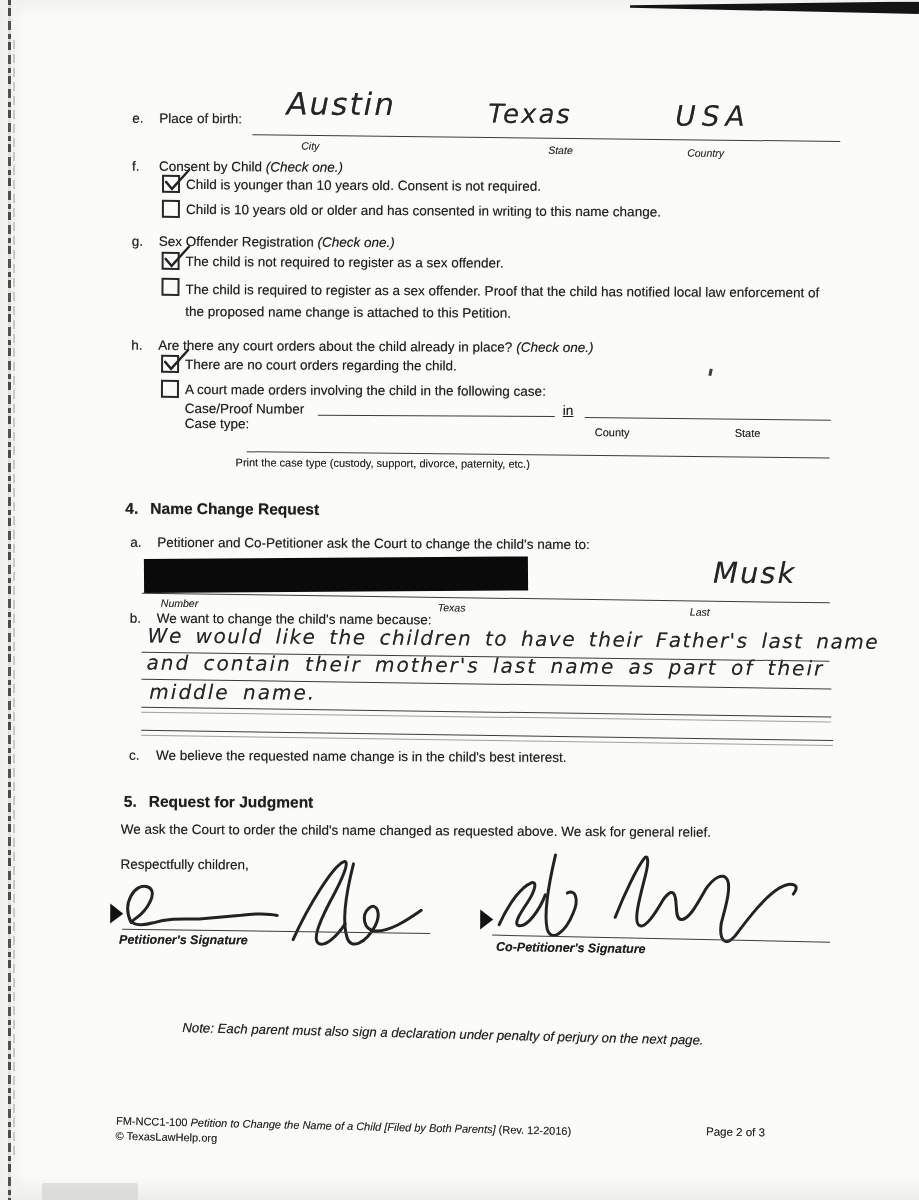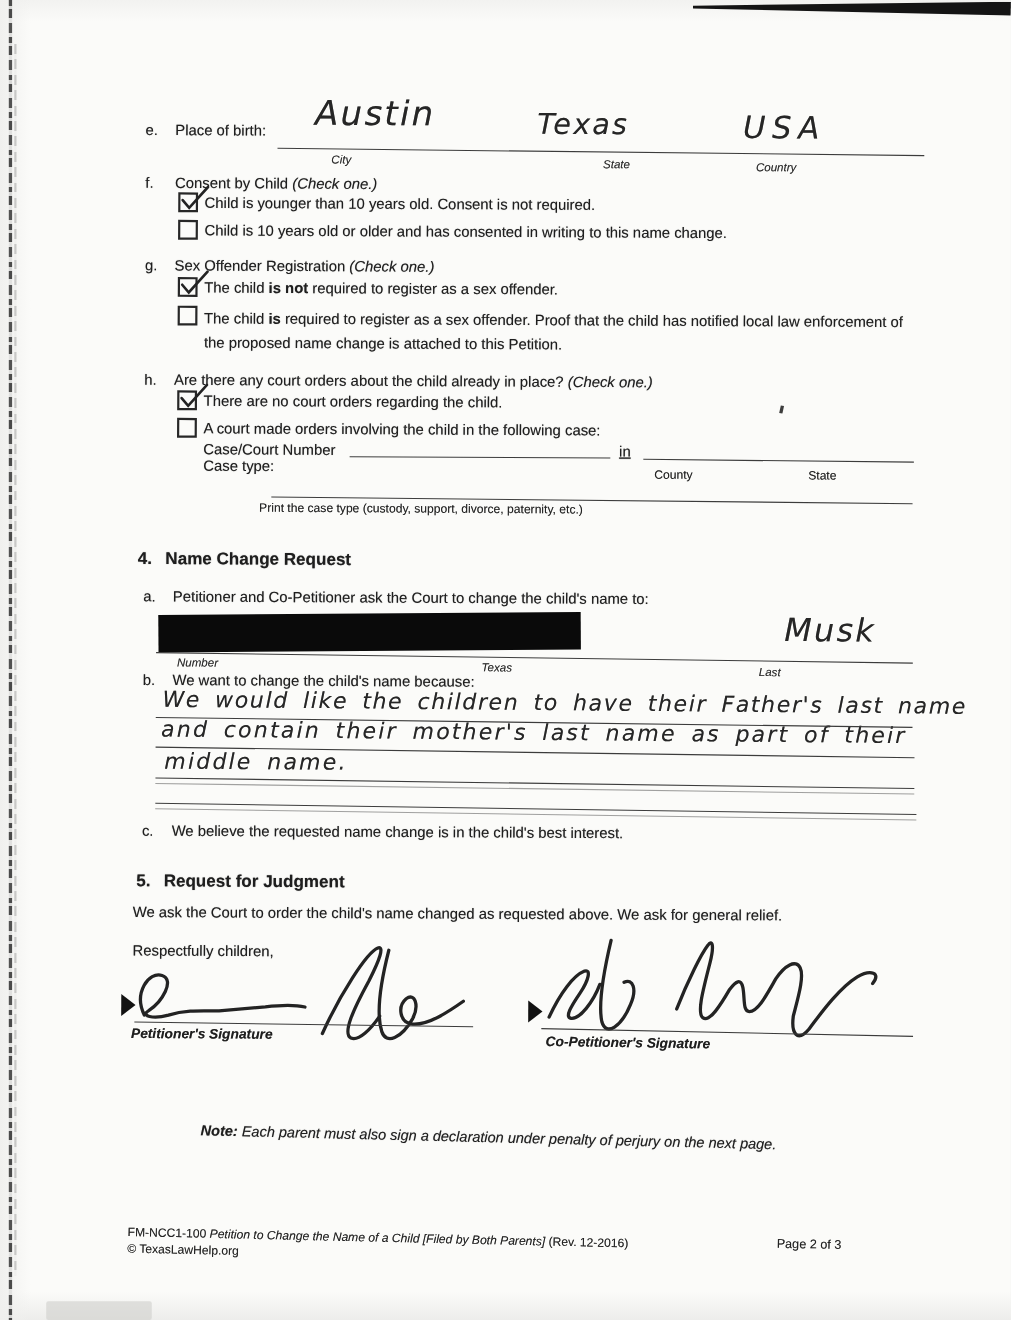--- a/index.html
+++ b/index.html
@@ -12,21 +12,21 @@
       #fbfbf9;
     overflow:hidden;
     font-family:"Liberation Sans", sans-serif;
     color:#1e1e1e;
   }
   .content{position:absolute; inset:0; transform:rotate(0.3deg); transform-origin:0 0;}
   .abs{position:absolute;}
   .t{font-size:13.5px; line-height:1.35; color:#1e1e1e; text-shadow:0 0 0.7px rgba(40,40,40,0.55); white-space:nowrap;}
   .wrap{white-space:normal;}
   .it{font-style:italic;}
-  .b{font-weight:bold;}
+  .b{font-weight:normal;}
   .heading{font-size:15.5px; font-weight:bold; text-shadow:0 0 0.8px rgba(30,30,30,0.6); white-space:nowrap;}
   .fldlbl{font-size:10.5px; font-style:italic; color:#2c2c2c; text-shadow:0 0 0.5px rgba(40,40,40,0.5); white-space:nowrap;}
   .hint{font-size:11px; color:#242424; text-shadow:0 0 0.5px rgba(40,40,40,0.5); white-space:nowrap;}
   .rule{border-bottom:1.6px solid #3c3c3c; height:0; transform-origin:0 0;}
   .rule.dbl{box-shadow:0 5px 0 rgba(70,70,70,0.5);}
   .cb{position:absolute; width:14px; height:14px; border:2px solid #272727; background:transparent;}
   .cb svg{position:absolute; left:-3px; top:-9px; overflow:visible;}
   .hand{
     font-family:"DejaVu Sans", sans-serif; font-style:italic; color:#262626;
     white-space:nowrap; letter-spacing:1.5px; word-spacing:5px;
@@ -110,21 +110,21 @@
           <path d="M5,14 L11,21 L28,2" fill="none" stroke="#232323" stroke-width="2.4" stroke-linecap="round"></path>
         </svg>
     </div>
     <div class="abs t" style="left:187px; top:355px;">There are no court orders regarding the child.</div>
     <div class="cb" style="left:163px; top:379px;">
       
     </div>
     <div class="abs t" style="left:187px; top:380px;">A court made orders involving the child in the following case:</div>
     <div class="abs mark" style="left:711px; top:365px; width:2.5px; height:7px; transform:rotate(12deg);"></div>
 
-    <div class="abs t" style="left:187px; top:399px;">Case/Court Number</div>
+    <div class="abs t" style="left:187px; top:399px;">Case/Proof Number</div>
     <div class="abs rule" style="left:320px; top:413px; width:237px;"></div>
     <div class="abs t" style="left:565px; top:399px;text-decoration:underline;">in</div>
     <div class="abs rule" style="left:587px; top:414px; width:246px; transform:rotate(0.3deg);"></div>
     <div class="abs hint" style="left:597px; top:423px;">County</div>
     <div class="abs hint" style="left:737px; top:423px;">State</div>
     <div class="abs t" style="left:187px; top:414px;">Case type:</div>
     <div class="abs rule" style="left:249px; top:450px; width:583px; transform:rotate(0.3deg);"></div>
     <div class="abs hint" style="left:238px; top:455px;">Print the case type (custody, support, divorce, paternity, etc.)</div>
 
     <div class="abs heading" style="left:128px; top:499px;">4.</div>

